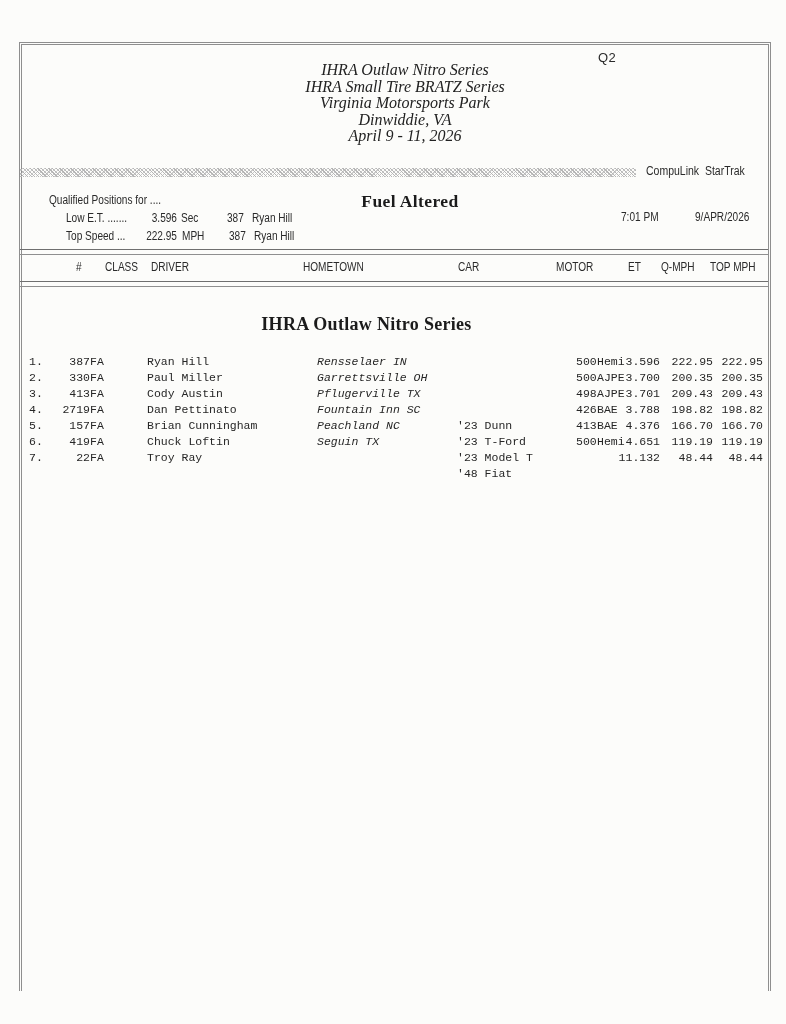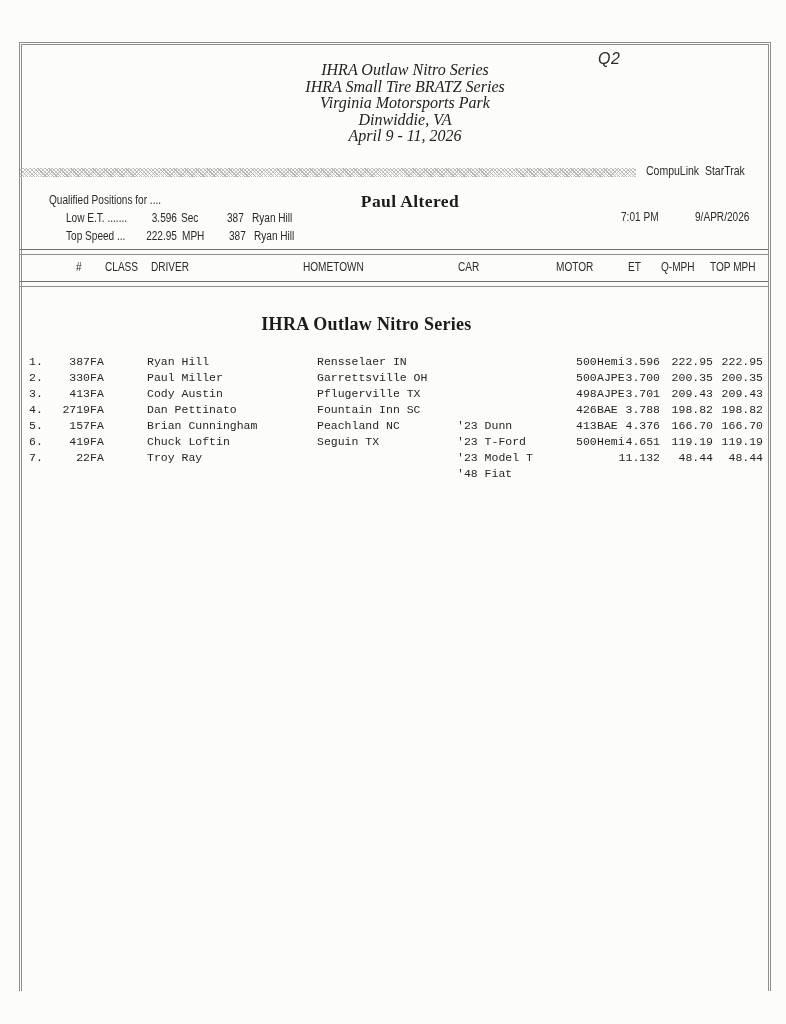--- a/index.html
+++ b/index.html
@@ -20,21 +20,21 @@
     position: absolute;
     left: 19px; top: 42px;
     width: 746px; height: 946px;
     border-top: 3px double #8e8e8e;
     border-left: 3px double #8e8e8e;
     border-right: 3px double #8e8e8e;
     border-bottom: none;
   }
   .q2 {
     position: absolute; left: 598px; top: 50px;
-    font-size: 16px; color: #2b2b2b; letter-spacing: 0.5px; font-style: italic;
+    font-size: 13px; color: #2b2b2b; letter-spacing: 0.5px;
   }
   .masthead {
     position: absolute; left: 20px; top: 62px; width: 770px;
     text-align: center;
     font-family: "Liberation Serif", serif;
     font-style: italic;
     font-size: 16px; line-height: 16.5px;
     color: #222;
   }
   .hatch {
@@ -103,21 +103,21 @@
     position: relative; height: 16px;
     font-family: "Liberation Mono", "DejaVu Sans Mono", monospace;
     font-size: 11.5px; color: #262626;
     white-space: pre;
   }
   .cell { position: absolute; top: 1px; }
   .c-pos    { left: 7px;   width: 24px; }
   .c-num    { left: 24px;  width: 44px; text-align: right; }
   .c-cls    { left: 68px;  width: 47px; text-align: left; }
   .c-driver { left: 125px; }
-  .c-home   { left: 295px; }
+  .c-home   { left: 295px; font-style: italic; }
   .c-car    { left: 435px; margin-top: 48px; }
   .c-mmake  { left: 535px; padding-left: 40px; }
   .c-msize  { left: 554px; width: 48px; text-align: left; }
   .c-et     { left: 595px; width: 43px; text-align: right; }
   .c-qmph   { left: 638px; width: 53px; text-align: right; }
   .c-top    { left: 691px; width: 50px; text-align: right; }
 </style>
 </head>
 <body>
 
@@ -145,21 +145,21 @@
   <div class="cond unit-lowet">Sec</div>
   <div class="cond num-lowet">387</div>
   <div class="cond drv-lowet">Ryan Hill</div>
 
   <div class="cond lbl-tspd">Top Speed ...</div>
   <div class="cond val-tspd">222.95</div>
   <div class="cond unit-tspd">MPH</div>
   <div class="cond num-tspd">387</div>
   <div class="cond drv-tspd">Ryan Hill</div>
 
-  <div class="category">Paul Altered</div>
+  <div class="category">Fuel Altered</div>
 
   <div class="cond print-time">7:01 PM</div>
   <div class="cond print-date">9/APR/2026</div>
 
   <div class="rule-double rule-top"></div>
 
   <div class="cond col-head h-pos">#</div>
   <div class="cond col-head h-class">CLASS</div>
   <div class="cond col-head h-driver">DRIVER</div>
   <div class="cond col-head h-home">HOMETOWN</div>

